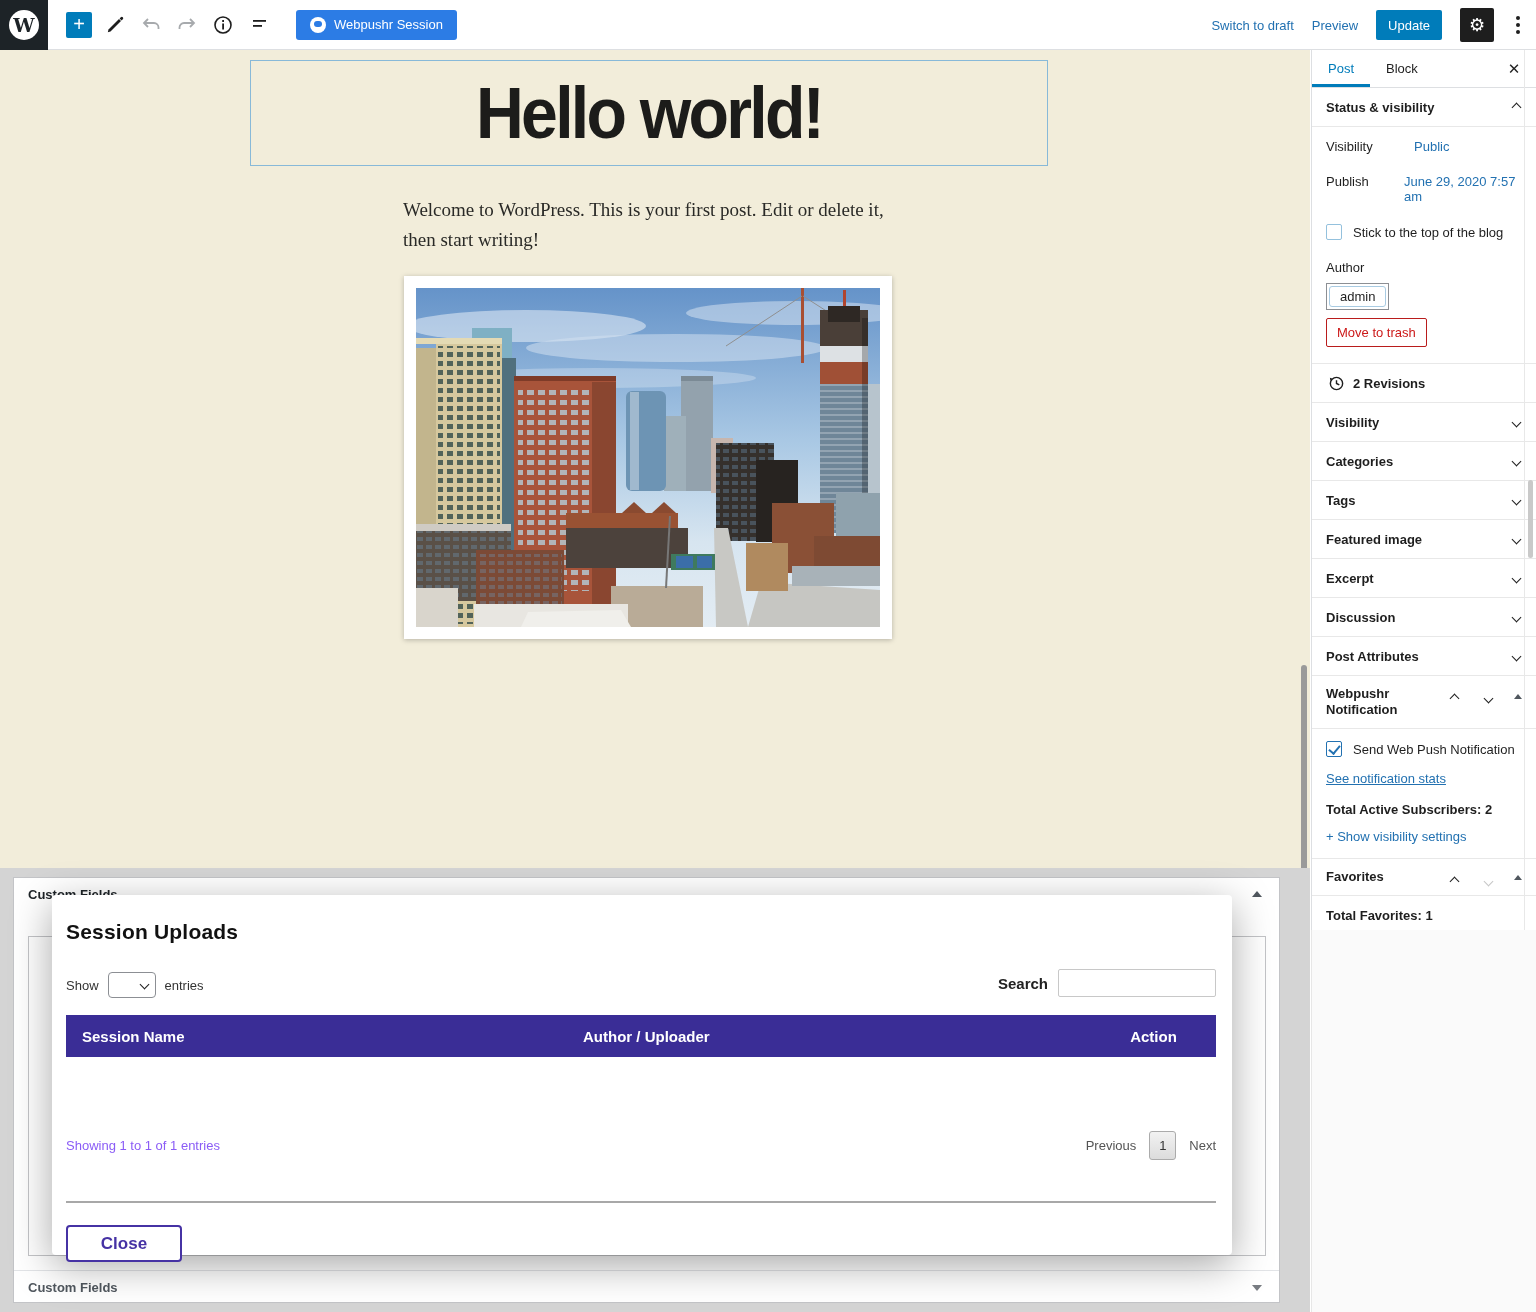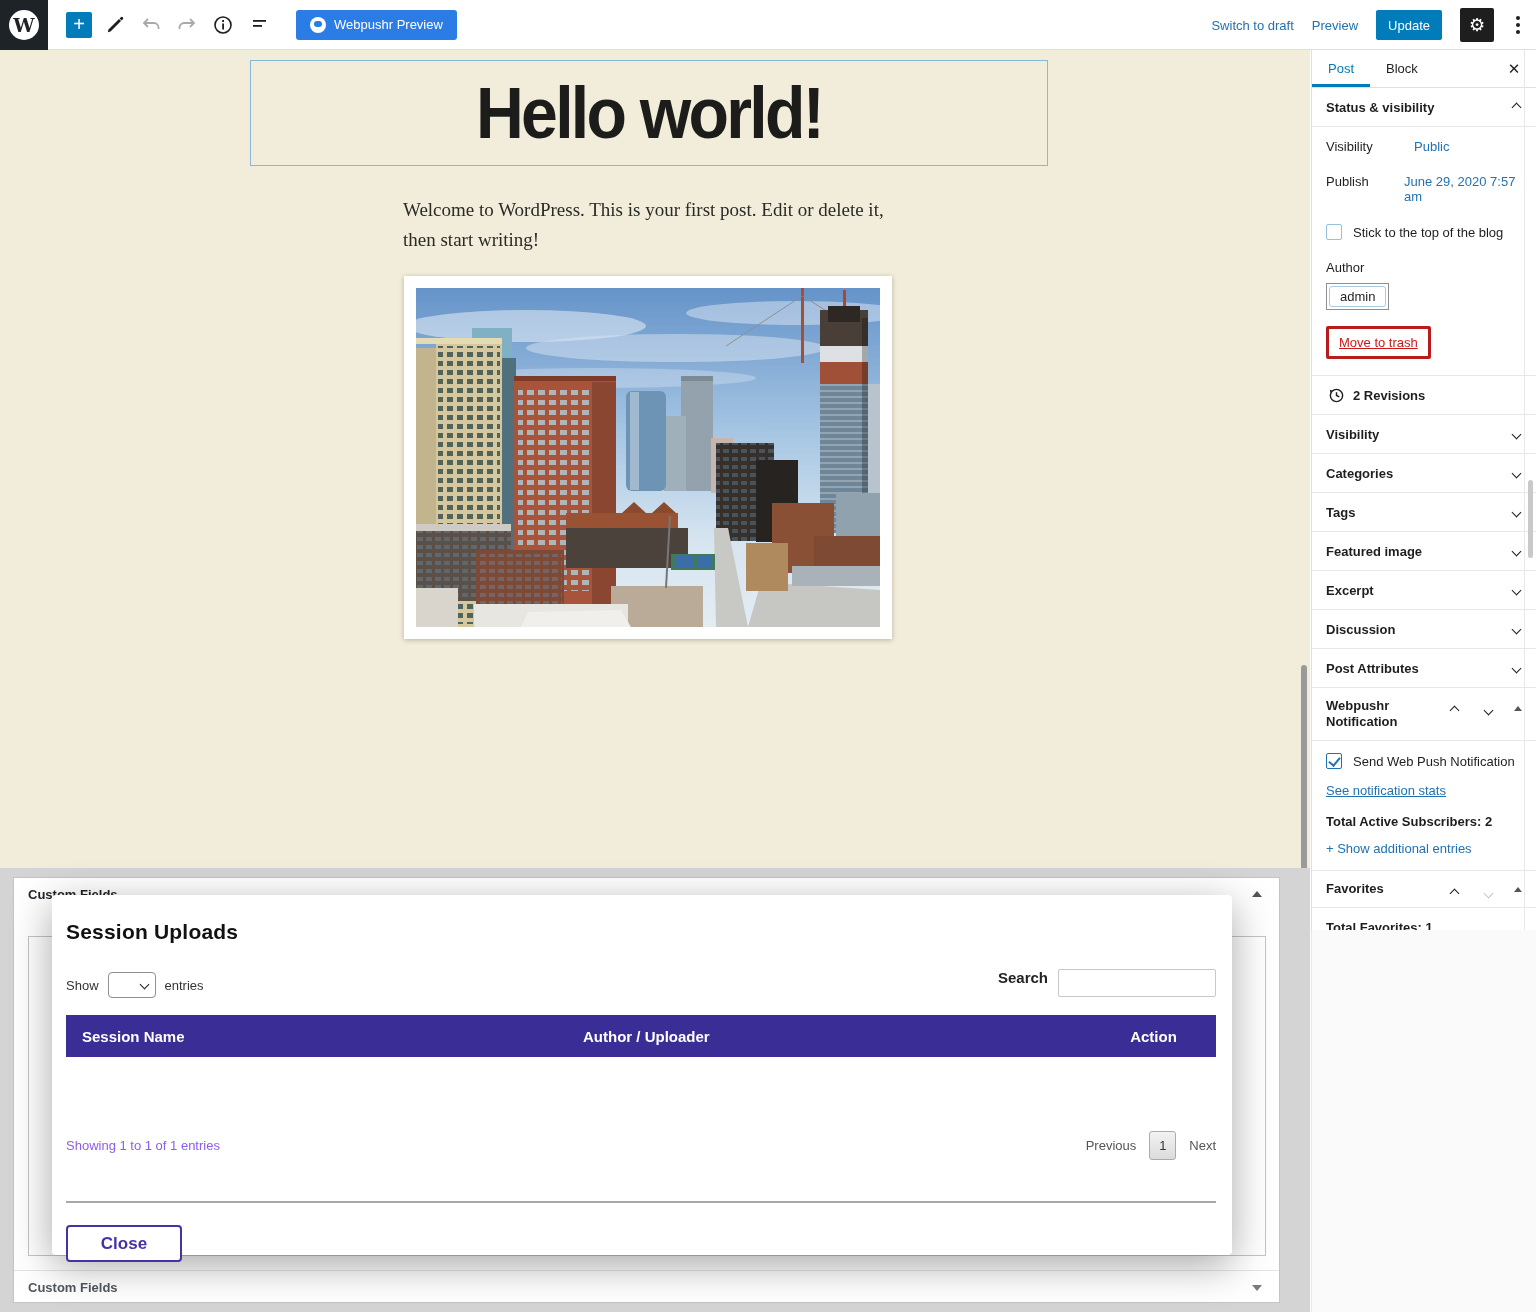--- a/index.html
+++ b/index.html
@@ -42,21 +42,21 @@
   .cf-foot { position:absolute; left:0; top:392px; width:100%; height:33px; border-top:1px solid #e2e4e7; }
   .cf-title2 { position:absolute; left:14px; top:9px; font-size:13px; font-weight:bold; color:#50575e; }
   .cf-caret-down { position:absolute; right:17px; top:14px; width:0; height:0; border-left:5px solid transparent; border-right:5px solid transparent; border-top:6px solid #787c82; }
 
   
   .modal { position:absolute; left:52px; top:27px; width:1180px; height:360px; background:#fff; border-radius:4px; box-shadow:0 10px 40px rgba(0,0,0,.35); z-index:20; }
   .m-title { position:absolute; left:14px; top:25px; font-size:21px; font-weight:bold; color:#111; letter-spacing:.2px; }
   .m-showrow { position:absolute; left:14px; top:77px; display:flex; align-items:center; gap:9px; font-size:13px; color:#333; }
   .m-select { width:48px; height:26px; border:1px solid #8c8f94; border-radius:4px; position:relative; background:#fff; cursor:pointer; }
   .m-select .chev { position:absolute; right:7px; top:8px; }
-  .m-searchrow { position:absolute; right:16px; top:74px; display:flex; align-items:flex-start; gap:10px; }
+  .m-searchrow { position:absolute; right:16px; top:74px; display:flex; align-items:center; gap:10px; }
   .m-searchlabel { font-size:15px; font-weight:bold; color:#222; }
   .m-searchinput { width:158px; height:28px; border:1px solid #c8c8c8; border-radius:2px; background:#fff; font-size:13px; padding:0 6px; }
   .m-table { position:absolute; left:14px; top:120px; width:1150px; }
   .t-head { display:flex; height:42px; background:#3a2d96; color:#fff; font-size:15px; font-weight:bold; align-items:center; }
   .t-c1 { width:475px; } .t-c2 { width:550px; } .t-c3 { width:125px; }
   .t-head .t-c1 { padding-left:16px; }
   .t-head .t-c2 { padding-left:42px; }
   .t-head .t-c3 { text-align:center; }
   .t-row { display:flex; height:66px; align-items:center; font-size:14px; color:#333; border-bottom:1px solid #e3e3e3; }
   .t-row .t-c1 { padding-left:16px; height:100%; display:flex; align-items:center; border-right:1px solid #e3e3e3; }
@@ -85,21 +85,21 @@
   .sb-kv { display:flex; margin-bottom:20px; }
   .sb-kv .k { width:88px; color:#1e1e1e; }
   .sb-kv .v { color:#2271b1; cursor:pointer; }
   .sb-check { display:flex; align-items:center; gap:11px; margin-bottom:20px; }
   .cbox { width:16px; height:16px; border:1px solid #94c1dd; border-radius:2px; background:#fff; position:relative; cursor:pointer; }
   .cbox.checked { border-color:#2271b1; }
   .cbox.checked:after { content:""; position:absolute; left:4px; top:1px; width:5px; height:9px; border-right:2px solid #2271b1; border-bottom:2px solid #2271b1; transform:rotate(40deg); }
   .sb-authorlabel { margin-bottom:8px; }
   .author-select { display:inline-block; border:1px solid #8c8f94; padding:2px; cursor:pointer; }
   .author-select span { display:block; border:1.5px solid #a9cbe2; border-radius:3px; padding:2px 10px; font-size:13px; }
-  .btn-trash { margin-top:16px; display:inline-block; border:3px solid #b91c1c; color:#cc1818; border-radius:2px; padding:6px 10px; font-size:13px; background:#fff; cursor:pointer;text-decoration:underline; }
+  .btn-trash { margin-top:8px; display:inline-block; border:1px solid #b91c1c; color:#cc1818; border-radius:2px; padding:6px 10px; font-size:13px; background:#fff; cursor:pointer; }
   .sb-rev { height:39px; border-bottom:1px solid #e8e8e8; display:flex; align-items:center; gap:8px; padding:0 16px; font-weight:bold; cursor:pointer; }
   .sb-panelrow { position:relative; height:39px; border-bottom:1px solid #e8e8e8; display:flex; align-items:center; padding:0 14px; font-weight:bold; cursor:pointer; }
   .sb-panelrow .chev { position:absolute; right:16px; }
   .wpn-head { position:relative; border-bottom:1px solid #e8e8e8; padding:10px 14px; font-weight:bold; line-height:16px; cursor:pointer; }
   .wpn-ctrl { position:absolute; top:14px; display:inline-block; }
   .tri-up { width:0; height:0; border-left:4px solid transparent; border-right:4px solid transparent; border-bottom:5px solid #50575e; }
   .wpn-body { padding:12px 14px 14px; border-bottom:1px solid #e8e8e8; }
   .wpn-body .sb-check { margin-bottom:10px; }
   .link-u { color:#2271b1; text-decoration:underline; font-size:13px; cursor:pointer; display:inline-block; margin:4px 0 10px; }
   .bold-line { font-weight:bold; margin:6px 0 12px; }
@@ -146,21 +146,21 @@
       </div>
       <div class="tb-icon">
         <svg width="20" height="18" viewBox="0 0 20 18">
             <rect x="4" y="4" width="13" height="1.8" fill="#1e1e1e"></rect>
             <rect x="4" y="9" width="9" height="1.8" fill="#1e1e1e"></rect>
             <rect x="4" y="12.5" width="13" height="1.8" fill="#1e1e1e" opacity="0"></rect>
           </svg>
       </div>
       <div class="btn-webpushr">
         <span class="wp-bubble"></span>
-        <span>Webpushr Preview</span>
+        <span>Webpushr Session</span>
       </div>
     </div>
     <div class="tb-right">
       <span class="tb-link">Switch to draft</span>
       <span class="tb-link">Preview</span>
       <div class="btn-update">Update</div>
       <div class="btn-gear">
           <span>⚙</span>
         </div>
       <div class="btn-more">
@@ -388,21 +388,21 @@
       <span class="wpn-ctrl" style="right:44px;"><span class="chev down"></span></span>
       <span class="wpn-ctrl tri-up" style="right:14px; top:18px;"></span>
     </div>
     <div class="wpn-body">
       <div class="sb-check">
         <span class="cbox checked"></span>
         <span>Send Web Push Notification</span>
       </div>
       <span class="link-u">See notification stats</span>
       <div class="bold-line">Total Active Subscribers: 2</div>
-      <span class="link-plain">+ Show additional entries</span>
+      <span class="link-plain">+ Show visibility settings</span>
     </div>
 
     <div class="wpn-head">
       <span>Favorites</span>
       <span class="wpn-ctrl" style="right:78px; top:14px;"><span class="chev up"></span></span>
       <span class="wpn-ctrl" style="right:44px; top:14px;"><span class="chev down light"></span></span>
       <span class="wpn-ctrl tri-up" style="right:14px; top:16px;"></span>
     </div>
     <div class="fav-body">
       <span>Total Favorites: 1</span>

